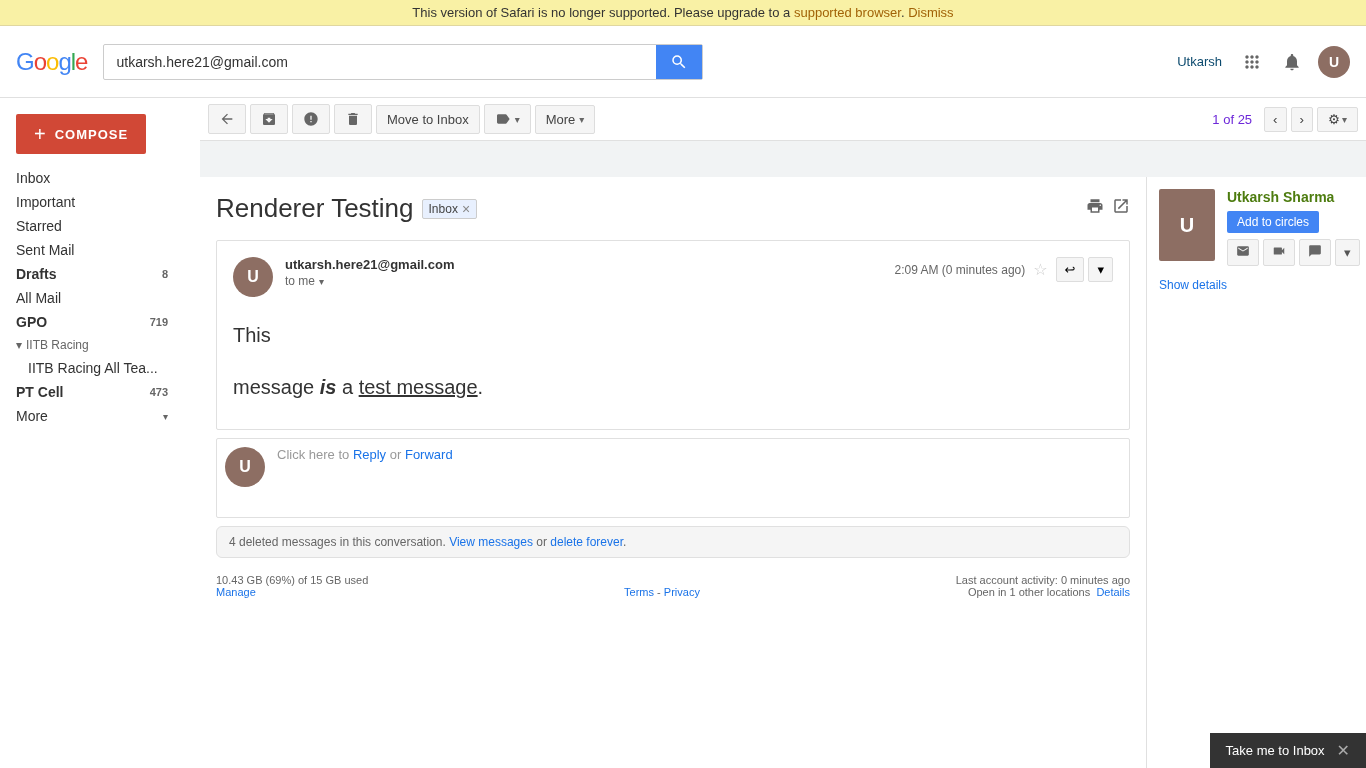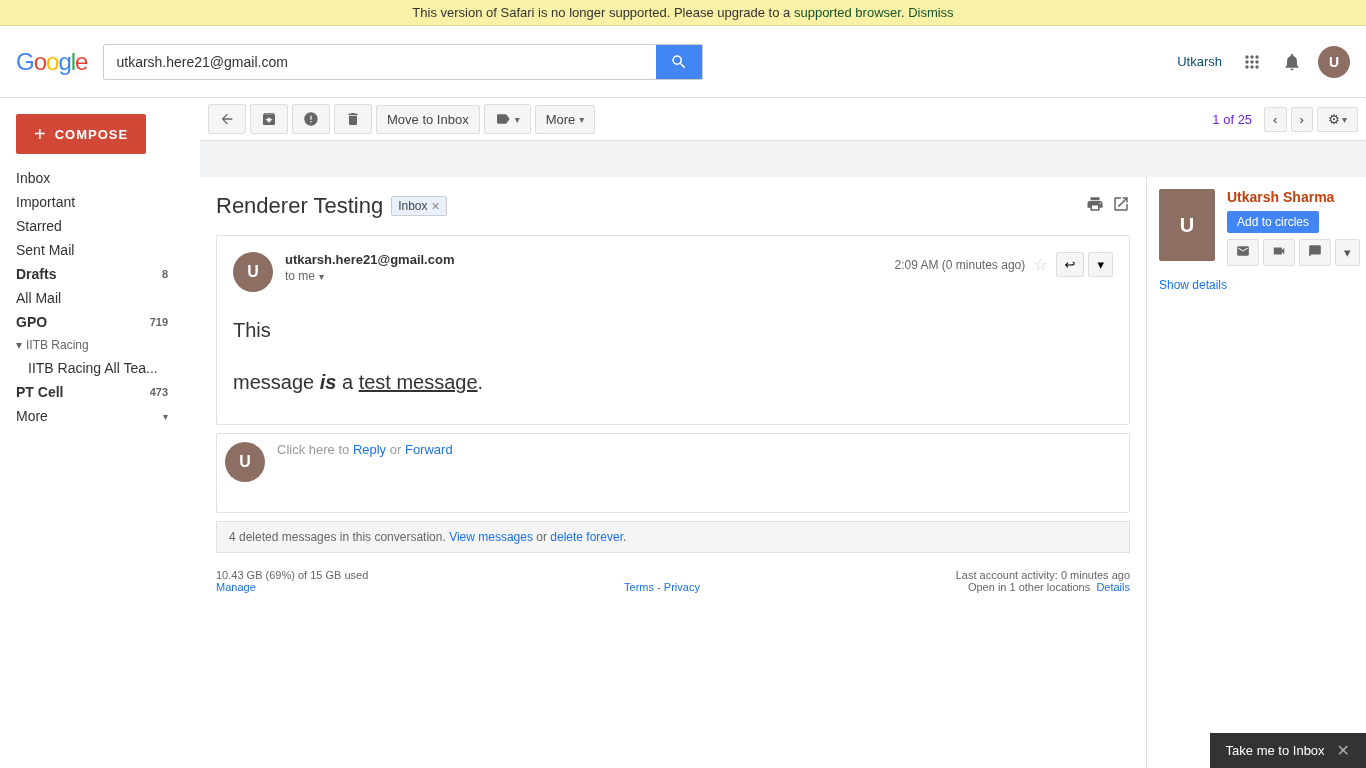--- a/index.html
+++ b/index.html
@@ -7,21 +7,21 @@
 
     
     #notification-bar {
       background: #f9f1a5;
       text-align: center;
       padding: 5px 0;
       font-size: 13px;
       color: #333;
       border-bottom: 1px solid #e0d7a0;
     }
-    #notification-bar a { color: #14532d; text-decoration: none; }
+    #notification-bar a { color: #a16207; text-decoration: none; }
 
     
     #header {
       background: #fff;
       display: flex;
       align-items: center;
       padding: 8px 16px;
       border-bottom: 1px solid #e0e0e0;
       height: 72px;
     }
@@ -216,21 +216,21 @@
     }
 
     
     #email-subject-row {
       display: flex;
       align-items: center;
       margin-bottom: 16px;
       gap: 8px;
     }
     #email-subject {
-      font-size: 22px;
+      font-size: 26px;
       font-weight: normal;
       color: #333;
       text-align: right;
     }
     .inbox-tag {
       display: flex;
       align-items: center;
       background: #e8f0fe;
       border: 1px solid #ccc;
       border-radius: 2px;
@@ -354,21 +354,21 @@
       flex: 1;
       font-size: 13px;
       color: #999;
     }
     #reply-content a { color: #1a73e8; text-decoration: none; cursor: pointer; }
 
     
     #deleted-messages {
       background: #f5f5f5;
       border: 1px solid #e0e0e0;
-      border-radius: 0;
+      border-radius: 6px;
       padding: 8px 12px;
       font-size: 12px;
       color: #666;
       margin-bottom: 8px;
     }
     #deleted-messages a { color: #1a73e8; text-decoration: none; cursor: pointer; }
 
     
     #email-footer {
       padding: 8px 0;
@@ -408,21 +408,21 @@
       background: #8d6e63;
       flex-shrink: 0;
       border-radius: 2px;
       display: flex; align-items: center; justify-content: center;
       color: white; font-size: 20px; font-weight: bold;
       overflow: hidden;
     }
     #contact-name {
       font-size: 14px;
       font-weight: bold;
-      color: #c2410c;
+      color: #4d7c0f;
       margin-bottom: 6px;
     }
     #add-to-circles-btn {
       background: #4285f4;
       color: white;
       border: none;
       border-radius: 2px;
       padding: 4px 10px;
       font-size: 12px;
       cursor: pointer;

